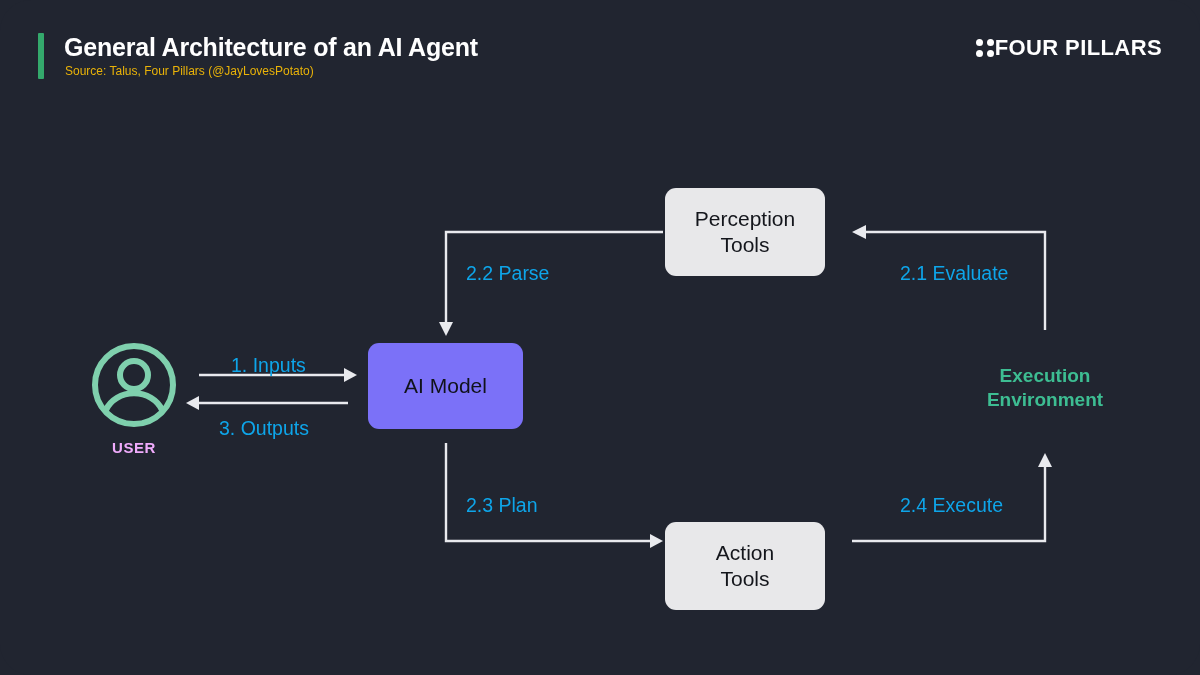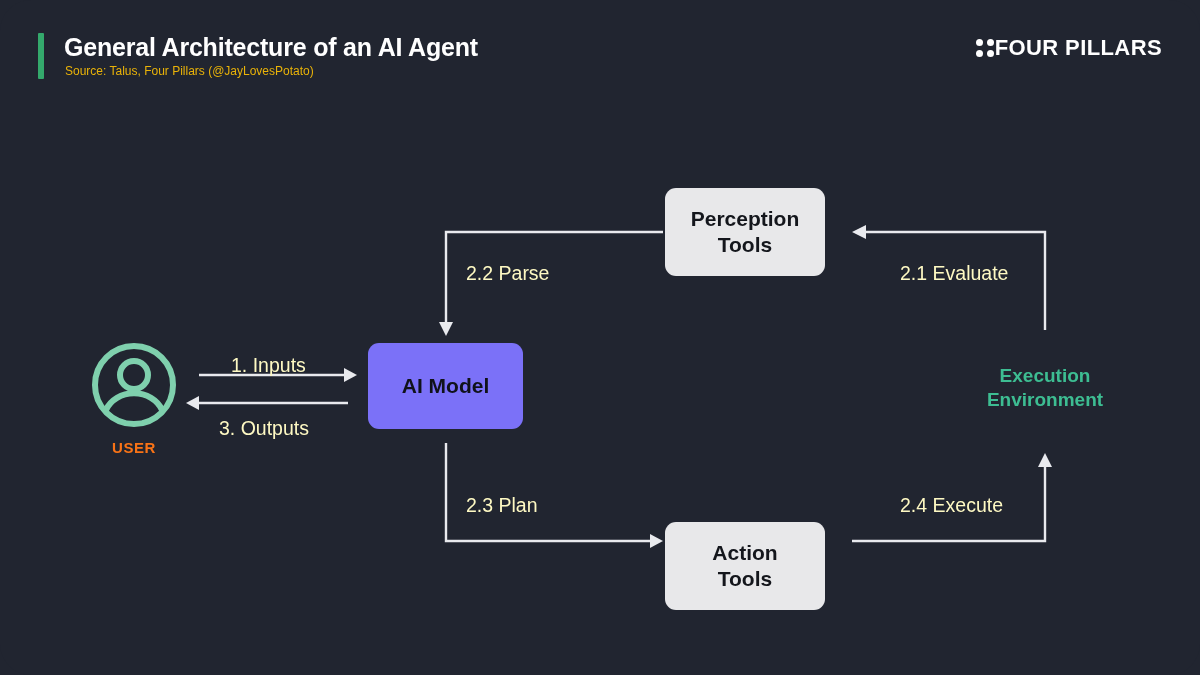--- a/index.html
+++ b/index.html
@@ -79,21 +79,21 @@
   }
 
   
   .node {
     position: absolute;
     display: flex;
     align-items: center;
     justify-content: center;
     text-align: center;
     border-radius: 11px;
-    font-weight: bold;
+    font-weight: normal;
     line-height: 1.22;
   }
   .node-tool {
     background: #e8e8ea;
     color: #14161c;
     font-size: 21px;
     width: 160px;
     height: 88px;
   }
   #node-perception { left: 665px; top: 188px; }
@@ -114,42 +114,42 @@
     left: 88px;
     top: 340px;
     width: 92px;
     text-align: center;
   }
   #user-icon-svg { display: block; margin: 0 auto; }
   #user-label {
     margin-top: 9px;
     font-size: 15px;
     font-weight: bold;
-    color: #f97316;
+    color: #f0abfc;
     letter-spacing: 0.6px;
   }
 
   
   #exec-env {
     position: absolute;
     left: 955px;
     top: 364px;
     width: 180px;
     text-align: center;
     font-size: 19px;
     font-weight: bold;
     color: #3dbd92;
     line-height: 1.28;
   }
 
   
   .edge-label {
     position: absolute;
     font-size: 19.5px;
-    color: #fef9c3;
+    color: #0ea5e9;
     white-space: nowrap;
   }
   #label-inputs    { left: 231px; top: 354px; }
   #label-outputs   { left: 219px; top: 417px; }
   #label-parse     { left: 466px; top: 262px; }
   #label-evaluate  { left: 900px; top: 262px; }
   #label-plan      { left: 466px; top: 494px; }
   #label-execute   { left: 900px; top: 494px; }
 
   

